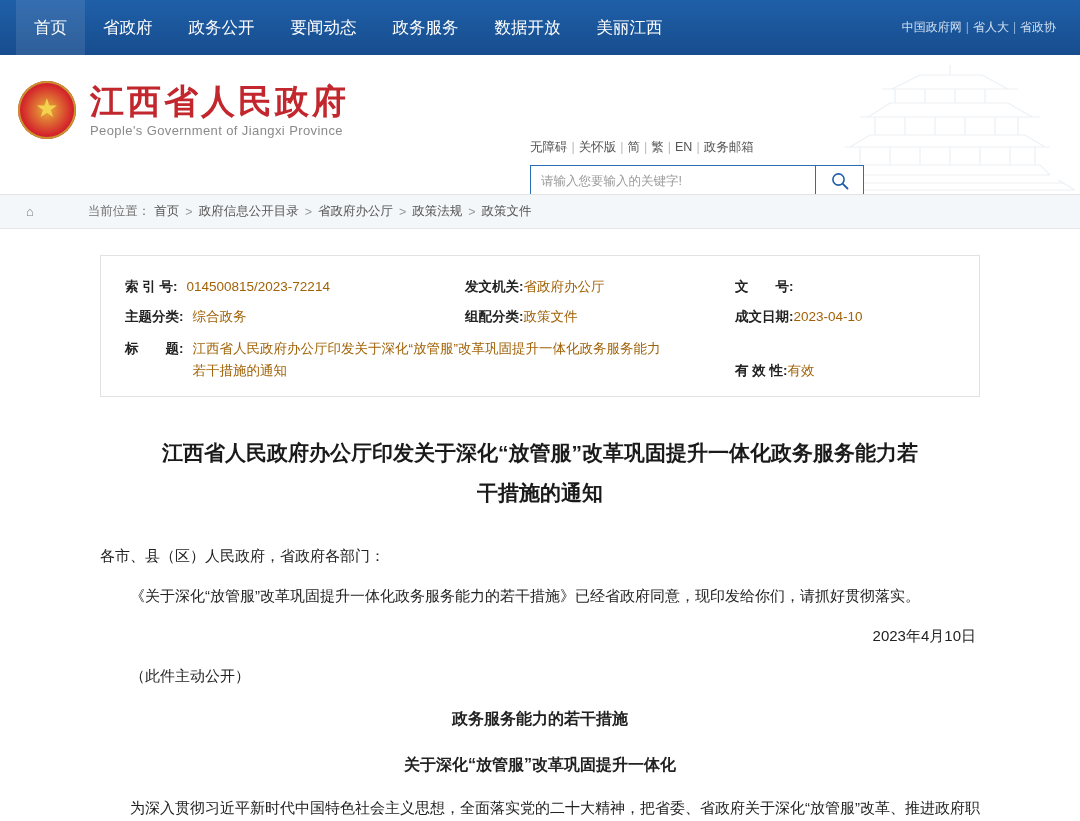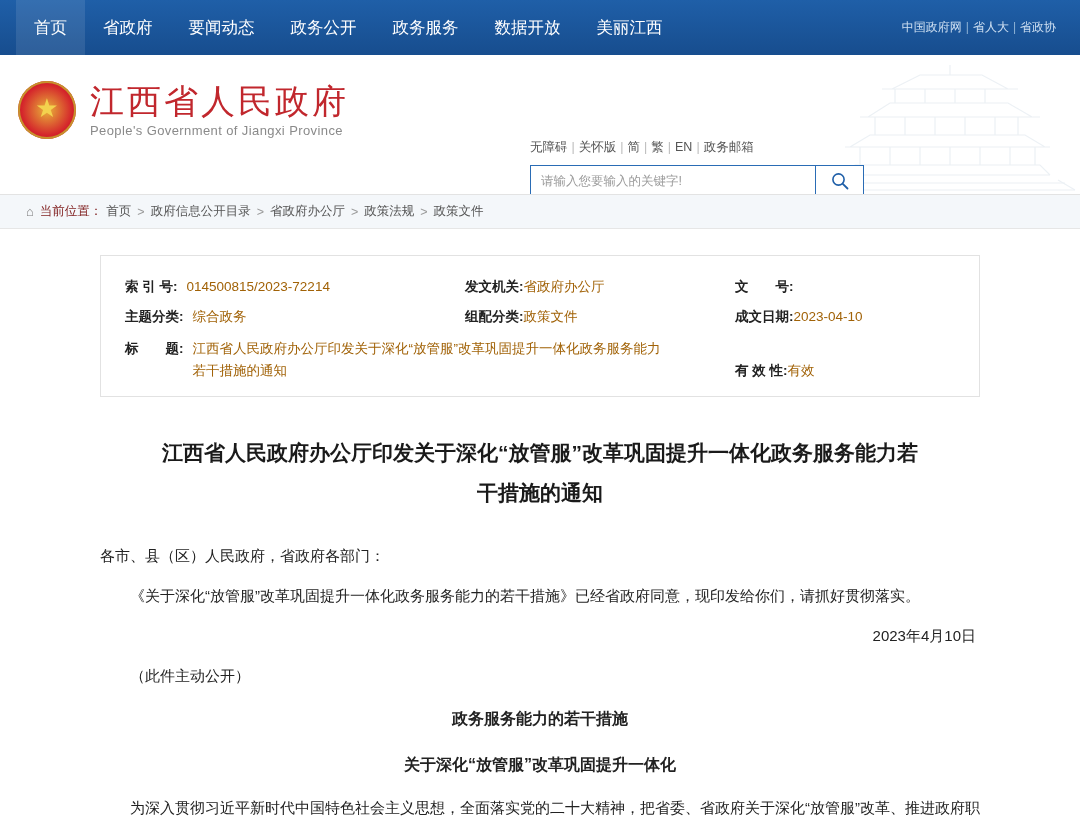--- a/index.html
+++ b/index.html
@@ -76,21 +76,21 @@
     left:0; right:0; top:50%;
     transform:translateY(-56%);
     text-align:center;
     font-size:26px;
     color:#f3d24e;
     line-height:1;
   }
   .brand-text .cn {
     font-size:34px;
     color:#c1272d;
-    font-weight:normal;
+    font-weight:bold;
     letter-spacing:3px;
     font-family:"Liberation Serif", serif;
     line-height:1.15;
   }
   .brand-text .en {
     font-size:13px;
     color:#8a8a8a;
     letter-spacing:0.4px;
     margin-top:2px;
   }
@@ -136,21 +136,21 @@
     border-bottom:1px solid #e6e6e6;
     display:flex;
     align-items:center;
     padding-left:26px;
     font-size:12.5px;
     color:#555;
   }
   .crumbbar .home-icon { margin-right:6px; color:#7d7d7d; font-size:13px; }
   .crumbbar a { color:#555; text-decoration:none; }
   .crumbbar .sep { padding:0 6px; color:#999; }
-  .crumbbar .cur-label { color:#7f1d1d; margin-right:4px; }
+  .crumbbar .cur-label { color:#737373; margin-right:4px;margin-left:48px; }
 
   
   .page {
     width:1080px;
     padding:0 0;
     background:#fff;
   }
   .content {
     width:880px;
     margin:0 auto;
@@ -207,22 +207,22 @@
   }
   .p-justify { text-align:justify; }
 </style>
 </head>
 <body>
 
 <div class="topnav">
   <nav class="menu">
     <a href="#" class="active">首页</a>
     <a href="#">省政府</a>
+    <a href="#">政务公开</a>
     <a href="#">要闻动态</a>
-    <a href="#">政务公开</a>
     <a href="#">政务服务</a>
     <a href="#">数据开放</a>
     <a href="#">美丽江西</a>
   </nav>
   <div class="links">
     <a href="#">中国政府网</a><span class="sep">|</span><a href="#">省人大</a><span class="sep">|</span><a href="#">省政协</a>
   </div>
 </div>
 
 <div class="header">

